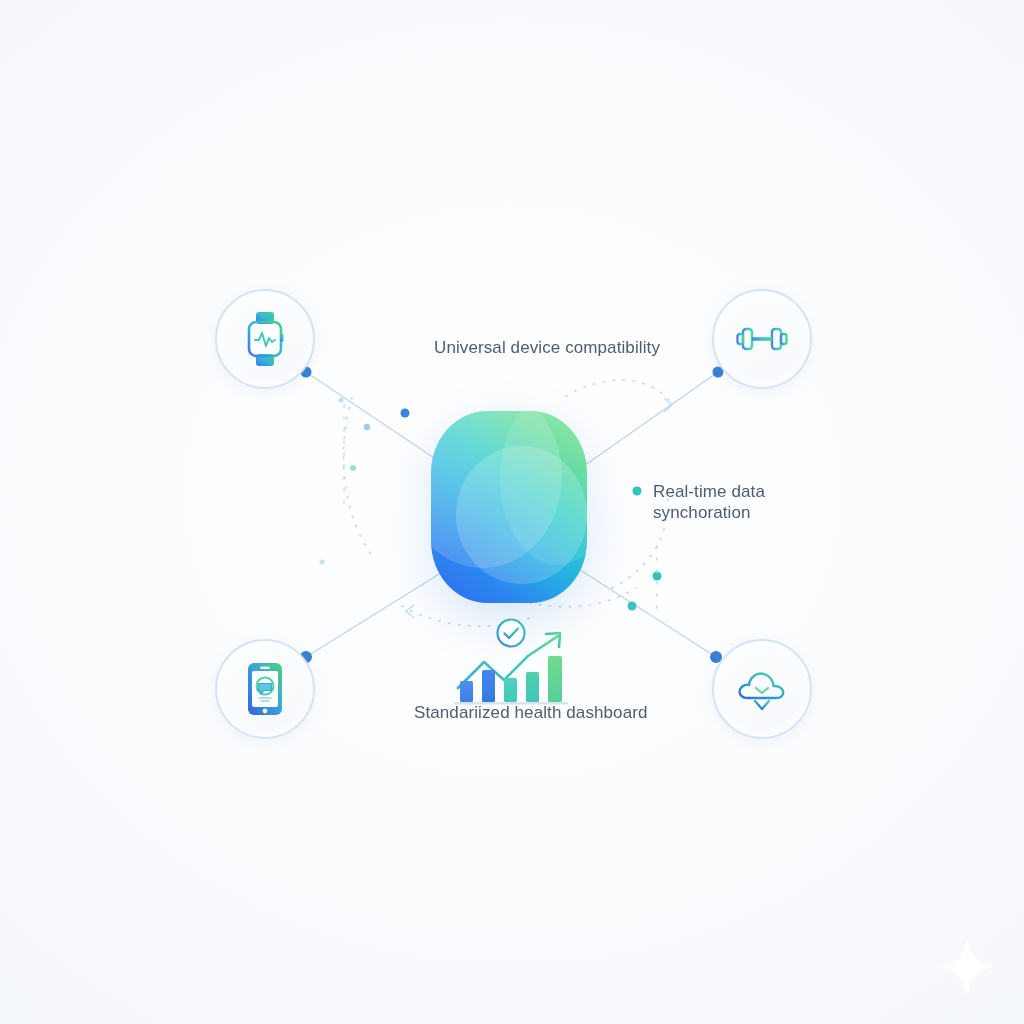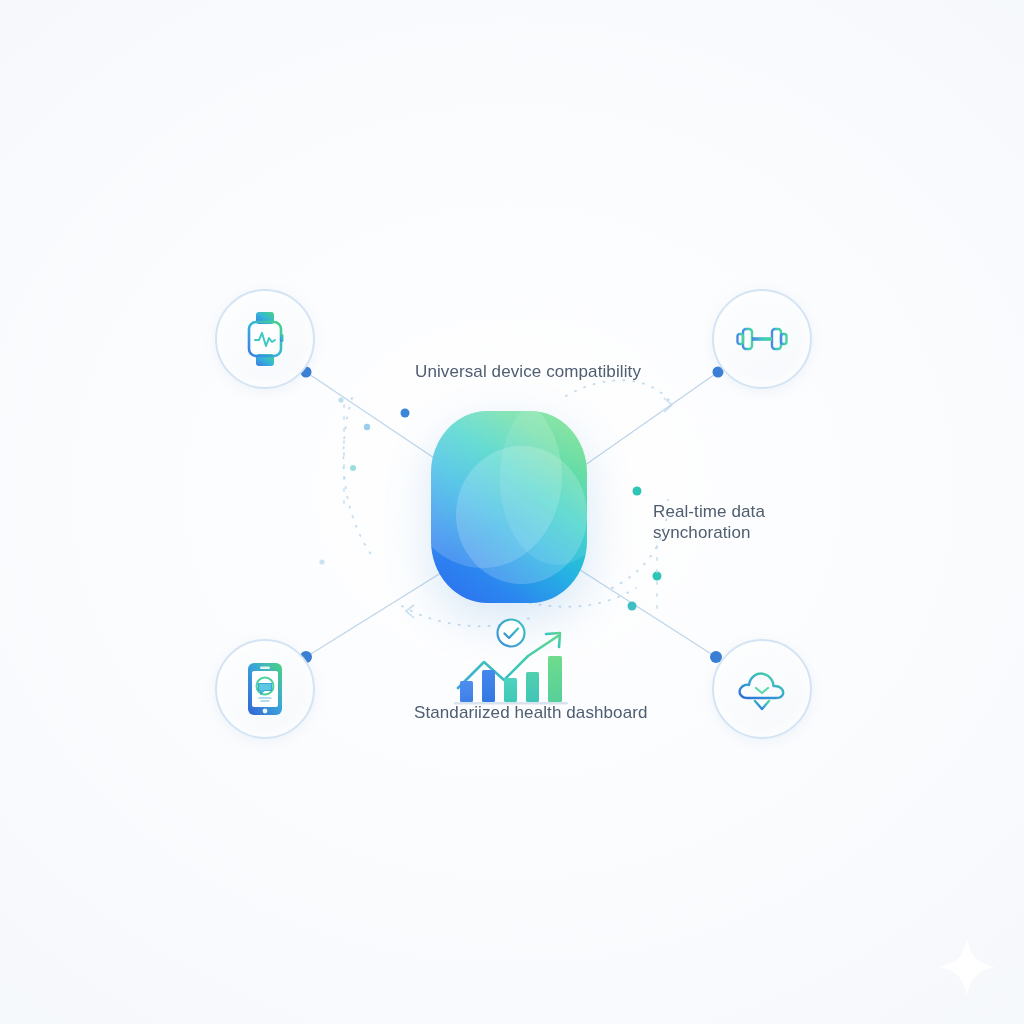--- a/index.html
+++ b/index.html
@@ -103,22 +103,22 @@
 
   
   .label {
     position: absolute;
     color: #4e5d70;
     font-size: 17px;
     letter-spacing: 0.1px;
     line-height: 1.22;
     white-space: pre-line;
   }
-  #label-top    { left: 415px; top: 338px; margin-top: 24px; }
-  #label-right  { left: 653px; top: 502px; }
+  #label-top    { left: 434px; top: 338px; }
+  #label-right  { left: 653px; top: 482px; }
   #label-bottom { left: 414px; top: 703px; }
 
   
   #dashboard-graphic {
     position: absolute;
     left: 448px;
     top: 618px;
     width: 128px;
     height: 92px;
   }

